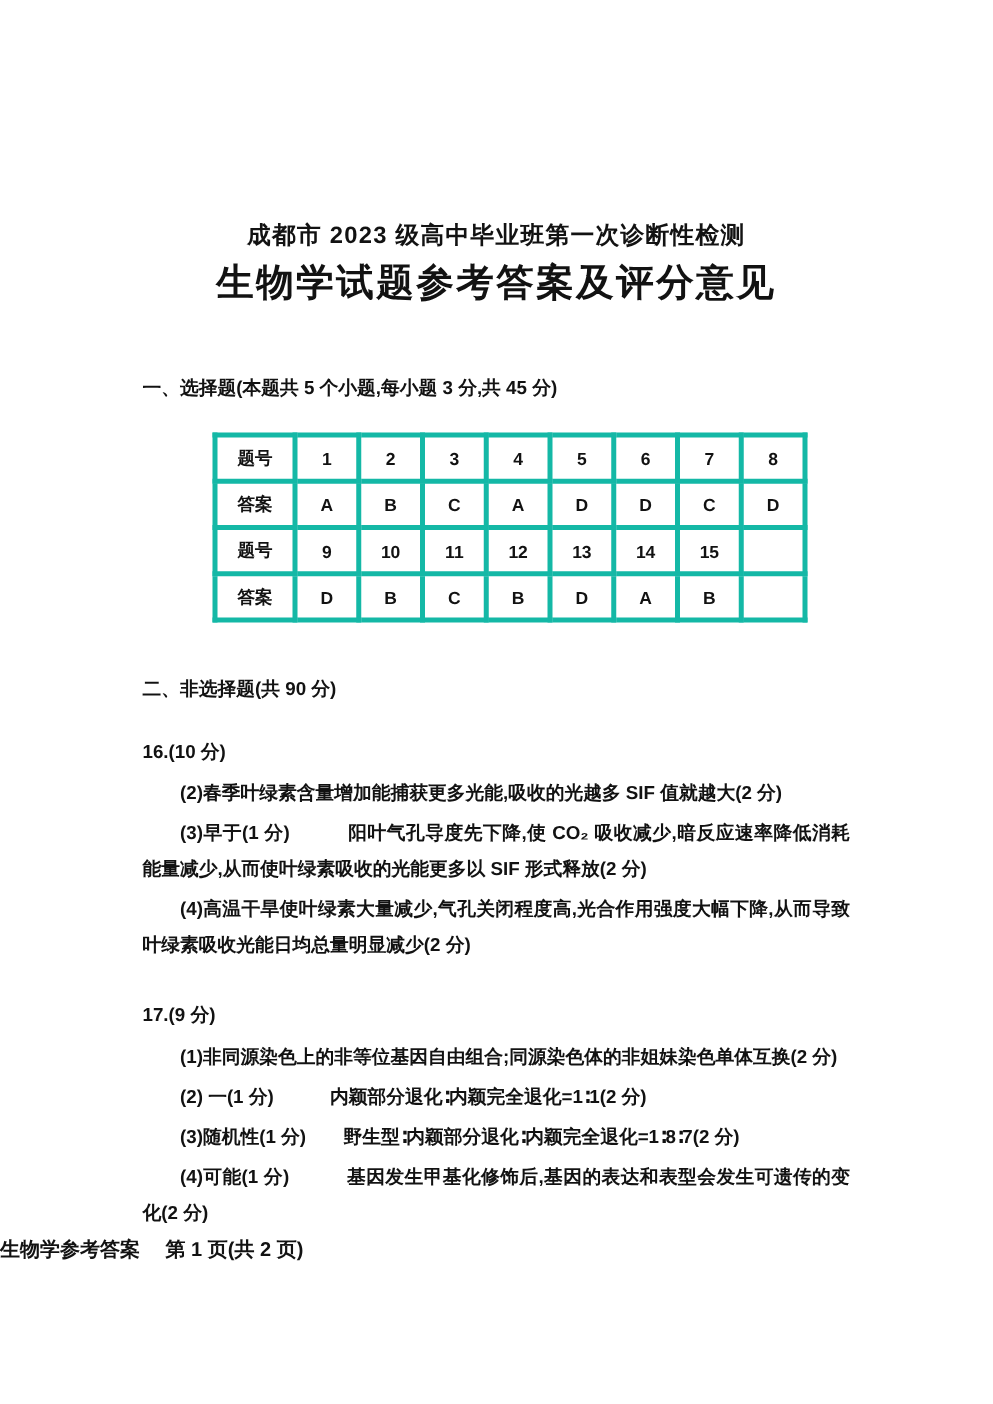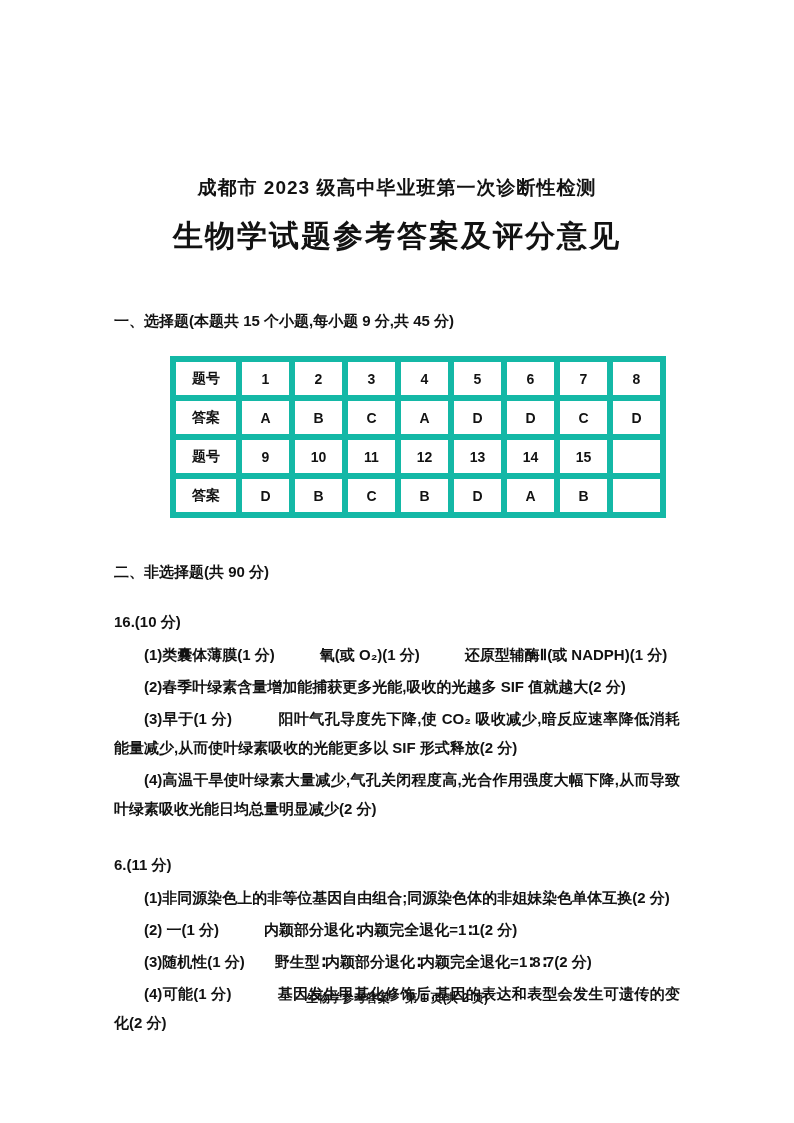--- a/index.html
+++ b/index.html
@@ -23,36 +23,36 @@
     padding-top: 158px;
     text-align: center;
   }
   .title-sub {
     font-size: 19px;
     letter-spacing: 1px;
   }
   .title-main {
     font-size: 30px;
     letter-spacing: 2px;
-    margin-top: 15px;
+    margin-top: 5px;
   }
   .sec-heading {
     font-size: 15px;
     line-height: 20px;
   }
   .sec1-heading {
     margin-top: 54px;
   }
   table.answer-table {
     border-collapse: collapse;
     table-layout: fixed;
     margin: 25px 0 0 56px;
   }
   table.answer-table td {
-    border: 6px solid #14b8a6;
+    border: 4px solid #14b8a6;
     height: 33px;
     width: 47px;
     text-align: center;
     vertical-align: middle;
     font-size: 14px;
     padding: 0;
   }
   table.answer-table td.rowlabel {
     width: 60px;
   }
@@ -74,35 +74,35 @@
     line-height: 29px;
     margin: 3px 0;
     text-indent: 2em; 
     text-align: justify;
   }
   footer.page-footer {
     position: absolute;
     top: 990px;
     left: 0;
     right: 0;
-    text-align: center;
-    font-size: 12px;
+    text-align: left;
+    font-size: 16px;
   }
 </style>
 </head>
 <body>
 
 <div class="content">
 
   <header>
     <div class="title-sub">成都市 2023 级高中毕业班第一次诊断性检测</div>
     <div class="title-main">生物学试题参考答案及评分意见</div>
   </header>
 
-  <div class="sec-heading sec1-heading">一、选择题(本题共 15 个小题,每小题 9 分,共 45 分)</div>
+  <div class="sec-heading sec1-heading">一、选择题(本题共 5 个小题,每小题 3 分,共 45 分)</div>
 
   <table class="answer-table">
     <tbody>
         <tr>
           <td class="rowlabel">题号</td>
           <td>1</td>
           <td>2</td>
           <td>3</td>
           <td>4</td>
           <td>5</td>
@@ -144,27 +144,26 @@
           <td></td>
         </tr>
       </tbody>
   </table>
 
   <div class="sec-heading sec2-heading">二、非选择题(共 90 分)</div>
 
   <div>
       <div class="question">
         <div class="q-number">16.(10 分)</div>
-        <p class="answer-item">(1)类囊体薄膜(1 分)　　　氧(或 O₂)(1 分)　　　还原型辅酶Ⅱ(或 NADPH)(1 分)</p>
         <p class="answer-item">(2)春季叶绿素含量增加能捕获更多光能,吸收的光越多 SIF 值就越大(2 分)</p>
         <p class="answer-item">(3)早于(1 分)　　　阳叶气孔导度先下降,使 CO₂ 吸收减少,暗反应速率降低消耗能量减少,从而使叶绿素吸收的光能更多以 SIF 形式释放(2 分)</p>
         <p class="answer-item">(4)高温干旱使叶绿素大量减少,气孔关闭程度高,光合作用强度大幅下降,从而导致叶绿素吸收光能日均总量明显减少(2 分)</p>
       </div>
       <div class="question">
-        <div class="q-number">6.(11 分)</div>
+        <div class="q-number">17.(9 分)</div>
         <p class="answer-item">(1)非同源染色上的非等位基因自由组合;同源染色体的非姐妹染色单体互换(2 分)</p>
         <p class="answer-item">(2) 一(1 分)　　　内颖部分退化∶内颖完全退化=1∶1(2 分)</p>
         <p class="answer-item">(3)随机性(1 分)　　野生型∶内颖部分退化∶内颖完全退化=1∶8∶7(2 分)</p>
         <p class="answer-item">(4)可能(1 分)　　　基因发生甲基化修饰后,基因的表达和表型会发生可遗传的变化(2 分)</p>
       </div>
     </div>
 
 </div>
 
 <footer class="page-footer">生物学参考答案　 第 1 页(共 2 页)</footer>

